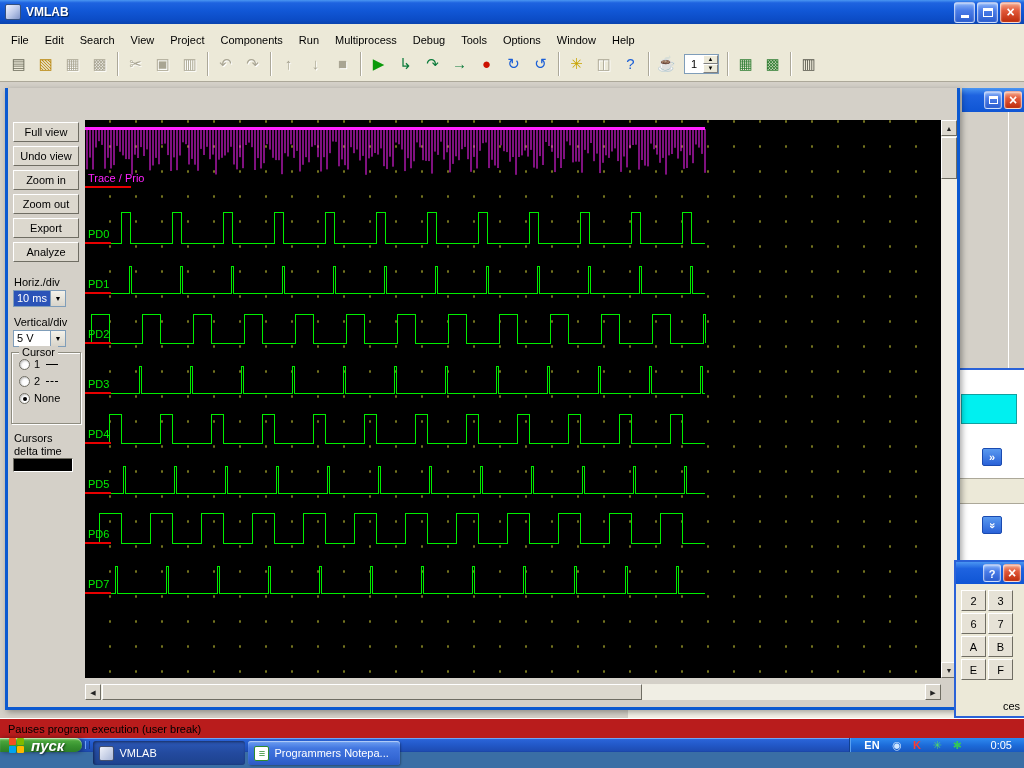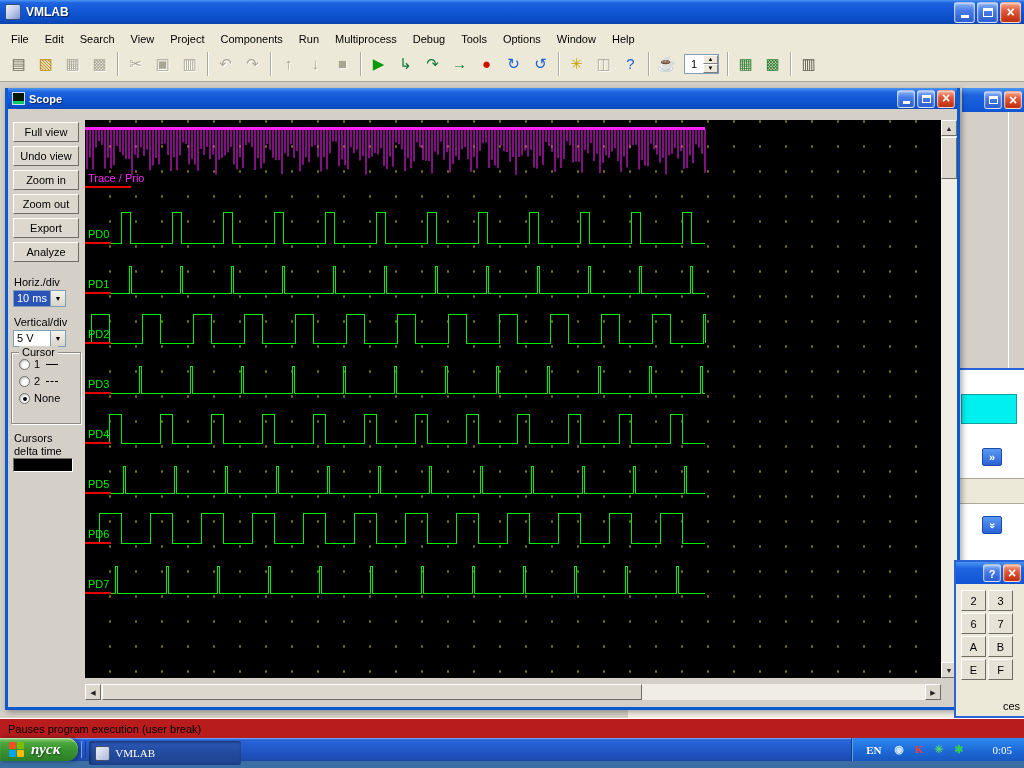--- a/index.html
+++ b/index.html
@@ -17,21 +17,21 @@
 .wbtn.close{background:linear-gradient(180deg,#F4A98C 0%,#E2593A 40%,#C03010 95%);}
 .wbtn.sm{width:18px;height:18px;}
 .glyph-min{display:block;width:8px;height:3px;background:#fff;margin-top:9px;}
 .wbtn.sm .glyph-min{margin-top:7px;width:7px;}
 .glyph-max{display:block;width:10px;height:9px;border:1px solid #fff;border-top-width:3px;}
 .wbtn.sm .glyph-max{width:9px;height:8px;}
 .glyph-close::before{content:"×";color:#fff;font-weight:bold;font-size:14px;line-height:1;}
 .glyph-help::before{content:"?";color:#fff;font-weight:bold;font-size:11px;line-height:1;}
 
 
-.menubar{position:absolute;left:0;top:24px;width:1024px;height:32px;background:#ECE9D8;border-bottom:3px solid #f97316;display:flex;align-items:center;padding-left:3px;}
+.menubar{position:absolute;left:0;top:24px;width:1024px;height:32px;background:#ECE9D8;border-bottom:1px solid #f97316;display:flex;align-items:center;padding-left:3px;}
 .menu-item{padding:3px 8px;white-space:nowrap;}
 
 
 .toolbar{position:absolute;left:0;top:46px;width:1024px;height:36px;background:#ECE9D8;border-bottom:1px solid #ACA899;display:flex;align-items:center;padding-left:5px;}
 .tb-btn{width:27px;height:27px;background:transparent;border:1px solid transparent;display:flex;align-items:center;justify-content:center;flex:none;}
 .tb-glyph{font-size:15px;line-height:1;color:#3a3a30;}
 .tb-btn.disabled .tb-glyph{color:#A9A593;text-shadow:1px 1px 0 #fff;}
 .tb-sep{width:1px;height:24px;background:#ACA899;box-shadow:1px 0 0 #fff;margin:0 4px;flex:none;}
 .tb-combo{display:flex;align-items:center;height:20px;border:1px solid #7F9DB9;background:#fff;margin:0 4px;flex:none;}
 .tb-combo-val{width:18px;text-align:center;}
@@ -101,21 +101,21 @@
 .sb-btn.down{bottom:0;left:0;} .sb-btn.down::before{content:"▼";}
 .sb-btn.left{left:0;top:0;} .sb-btn.left::before{content:"◀";}
 .sb-btn.right{right:0;top:0;} .sb-btn.right::before{content:"▶";}
 .sb-thumb-v{position:absolute;left:0;top:17px;width:16px;height:42px;background:#DCD8CE;border:1px solid;border-color:#FFF #6F6D63 #6F6D63 #FFF;}
 .sb-thumb-h{position:absolute;left:17px;top:0;width:540px;height:16px;background:#DCD8CE;border:1px solid;border-color:#FFF #6F6D63 #6F6D63 #FFF;}
 
 
 .statusbar{position:absolute;left:0;top:718px;width:1024px;height:20px;background:#b91c1c;border-top:1px solid #FFF;display:flex;align-items:center;padding-left:8px;}
 
 
-.taskbar{position:absolute;left:0;top:738px;width:1024px;height:23px;background:linear-gradient(180deg,#3C82F0 0%,#2A64D8 10%,#2258C8 50%,#1E4DB4 90%,#1A44A4 100%);display:flex;align-items:stretch;box-shadow:inset 0 1px 0 #6FA4F4;font-family:Liberation Serif, serif;}
+.taskbar{position:absolute;left:0;top:738px;width:1024px;height:14px;background:linear-gradient(180deg,#3C82F0 0%,#2A64D8 10%,#2258C8 50%,#1E4DB4 90%,#1A44A4 100%);display:flex;align-items:stretch;box-shadow:inset 0 1px 0 #6FA4F4;}
 .start-btn{display:flex;align-items:center;gap:6px;padding:0 18px 0 8px;border-radius:0 11px 11px 0;background:linear-gradient(180deg,#8CD07A 0%,#4AA63C 22%,#389330 55%,#2C7E26 100%);box-shadow:2px 0 5px rgba(0,0,0,.45),inset 0 1px 1px rgba(255,255,255,.5);color:#fff;font-size:15px;font-weight:bold;font-style:italic;text-shadow:1px 1px 2px rgba(0,0,0,.55);}
 .start-flag{width:17px;height:17px;display:grid;grid-template-columns:7px 7px;gap:1px;align-content:center;justify-content:center;}
 .flag-sq{width:7px;height:7px;border-radius:1px;}
 .f1{background:#F25022;} .f2{background:#7FBA00;} .f3{background:#00A4EF;} .f4{background:#FFB900;}
 .tb-handle{width:5px;margin:3px 3px;border-left:1px solid #6FA4F4;border-right:1px solid #163C8C;}
 .tasks{display:flex;gap:3px;align-items:flex-start;}
 .task-btn{width:152px;height:24px;margin-top:3px;border-radius:3px;background:linear-gradient(180deg,#6FA0F2 0%,#4276E0 30%,#3568D4 70%,#2C5AC4 100%);box-shadow:inset 0 1px 1px rgba(255,255,255,.5),1px 1px 2px rgba(0,0,0,.3);display:flex;align-items:center;gap:5px;padding:0 6px;color:#fff;overflow:hidden;white-space:nowrap;}
 .task-btn.active{background:linear-gradient(180deg,#2C58B8 0%,#234A9E 50%,#1E428E 100%);box-shadow:inset 1px 1px 3px rgba(0,0,0,.5);}
 .task-icon{width:15px;height:15px;flex:none;border-radius:2px;display:flex;align-items:center;justify-content:center;}
 .ie-icon{background:#fff;} .ie-icon::before{content:"e";color:#1E6EE0;font-weight:bold;font-style:italic;font-size:12px;line-height:1;}
@@ -297,35 +297,20 @@
           <span class="hex-cell">7</span>
           <span class="hex-cell">A</span>
           <span class="hex-cell">B</span>
           <span class="hex-cell">E</span>
           <span class="hex-cell">F</span>
         </div>
       <span class="hex-caption">ces</span>
     </div>
 
     <div class="scope">
-      <div class="scope-title">
-        <span class="scope-icon"></span>
-        <span class="title-text sm">Scope</span>
-        <span class="winbtns">
-          <button class="wbtn sm">
-              <span class="glyph-min"></span>
-            </button>
-          <button class="wbtn sm">
-              <span class="glyph-max"></span>
-            </button>
-          <button class="wbtn sm close">
-              <span class="glyph-close"></span>
-            </button>
-        </span>
-      </div>
 
       <div class="scope-panel">
         <div class="btn-stack">
             <button class="panel-btn">Full view</button>
             <button class="panel-btn">Undo view</button>
             <button class="panel-btn">Zoom in</button>
             <button class="panel-btn">Zoom out</button>
             <button class="panel-btn">Export</button>
             <button class="panel-btn">Analyze</button>
           </div>
@@ -421,20 +406,24 @@
           <span class="flag-sq f4"></span>
         </span>
       <span>пуск</span>
     </div>
     <span class="tb-handle"></span>
     <div class="tasks">
         <div class="task-btn active">
           <span class="task-icon vmlab-icon"></span>
           <span class="task-label">VMLAB</span>
         </div>
+        <div class="task-btn">
+          <span class="task-icon notepad-icon"></span>
+          <span class="task-label">Programmers Notepa...</span>
+        </div>
       </div>
     <div class="tray">
       <span class="tray-lang">EN</span>
       <span class="tray-icons">
           <span class="tray-icon" style="color: rgb(207, 230, 255);">◉</span>
           <span class="tray-icon" style="color: rgb(255, 59, 48);">K</span>
           <span class="tray-icon" style="color: rgb(83, 215, 105);">✳</span>
           <span class="tray-icon" style="color: rgb(52, 199, 89);">✱</span>
         </span>
       <span class="tray-clock">0:05</span>

